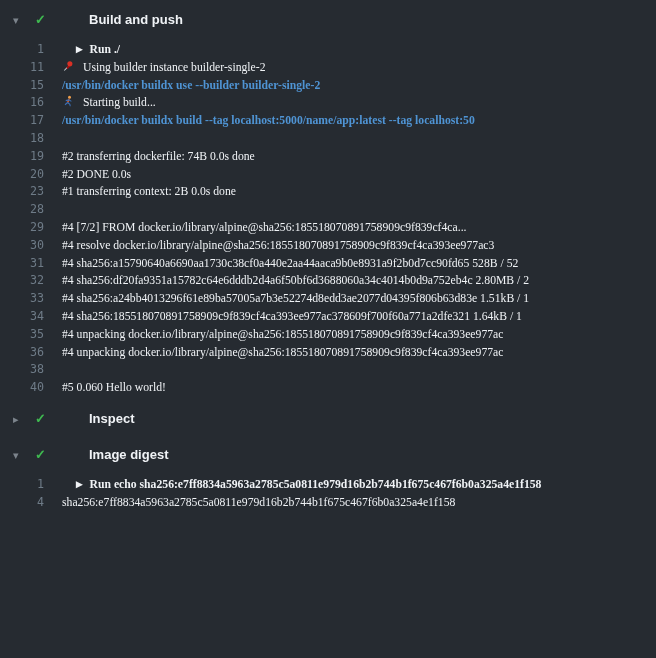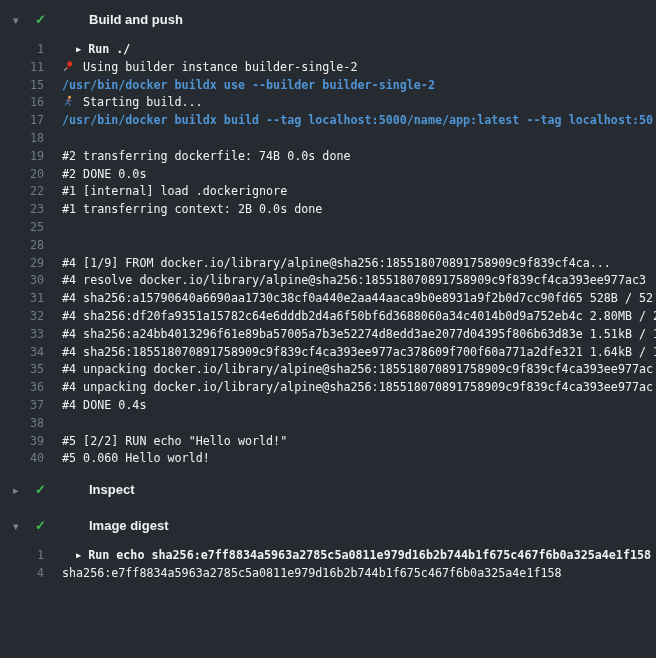--- a/index.html
+++ b/index.html
@@ -69,20 +69,21 @@
     width:44px;
     text-align:right;
     color:var(--line-number-gray);
     user-select:none;
   }
   .txt{
     margin-left:18px;
     white-space:pre;
     overflow:hidden;
     color:var(--text);
+    font-family:Liberation Serif, serif;
   }
   .row.cmd .txt{color:var(--command-blue);font-weight:bold;}
   .row.group .txt{padding-left:14px;font-weight:bold;}
   .marker{
     display:inline-block;
     font-size:8.5px;
     margin-right:7px;
     color:var(--text);
     transform:translateY(-1px);
   }
@@ -138,38 +139,30 @@
         </div>
         <div class="row">
           <span class="num">19</span>
           <span class="txt"><span>#2 transferring dockerfile: 74B 0.0s done</span></span>
         </div>
         <div class="row">
           <span class="num">20</span>
           <span class="txt"><span>#2 DONE 0.0s</span></span>
         </div>
         <div class="row">
-          <span class="num">22</span>
-          <span class="txt"><span>#1 [internal] load .dockerignore</span></span>
-        </div>
-        <div class="row">
           <span class="num">23</span>
           <span class="txt"><span>#1 transferring context: 2B 0.0s done</span></span>
         </div>
         <div class="row">
-          <span class="num">25</span>
-          <span class="txt"><span></span></span>
-        </div>
-        <div class="row">
           <span class="num">28</span>
           <span class="txt"><span></span></span>
         </div>
         <div class="row">
           <span class="num">29</span>
-          <span class="txt"><span>#4 [1/9] FROM docker.io/library/alpine@sha256:185518070891758909c9f839cf4ca...</span></span>
+          <span class="txt"><span>#4 [7/2] FROM docker.io/library/alpine@sha256:185518070891758909c9f839cf4ca...</span></span>
         </div>
         <div class="row">
           <span class="num">30</span>
           <span class="txt"><span>#4 resolve docker.io/library/alpine@sha256:185518070891758909c9f839cf4ca393ee977ac3</span></span>
         </div>
         <div class="row">
           <span class="num">31</span>
           <span class="txt"><span>#4 sha256:a15790640a6690aa1730c38cf0a440e2aa44aaca9b0e8931a9f2b0d7cc90fd65 528B / 52</span></span>
         </div>
         <div class="row">
@@ -186,30 +179,22 @@
         </div>
         <div class="row">
           <span class="num">35</span>
           <span class="txt"><span>#4 unpacking docker.io/library/alpine@sha256:185518070891758909c9f839cf4ca393ee977ac</span></span>
         </div>
         <div class="row">
           <span class="num">36</span>
           <span class="txt"><span>#4 unpacking docker.io/library/alpine@sha256:185518070891758909c9f839cf4ca393ee977ac</span></span>
         </div>
         <div class="row">
-          <span class="num">37</span>
-          <span class="txt"><span>#4 DONE 0.4s</span></span>
-        </div>
-        <div class="row">
           <span class="num">38</span>
           <span class="txt"><span></span></span>
-        </div>
-        <div class="row">
-          <span class="num">39</span>
-          <span class="txt"><span>#5 [2/2] RUN echo "Hello world!"</span></span>
         </div>
         <div class="row">
           <span class="num">40</span>
           <span class="txt"><span>#5 0.060 Hello world!</span></span>
         </div>
       </div>
     </div>
     <div class="section section-inspect">
       <div class="section-header">
         <span class="chevron">▸</span>

